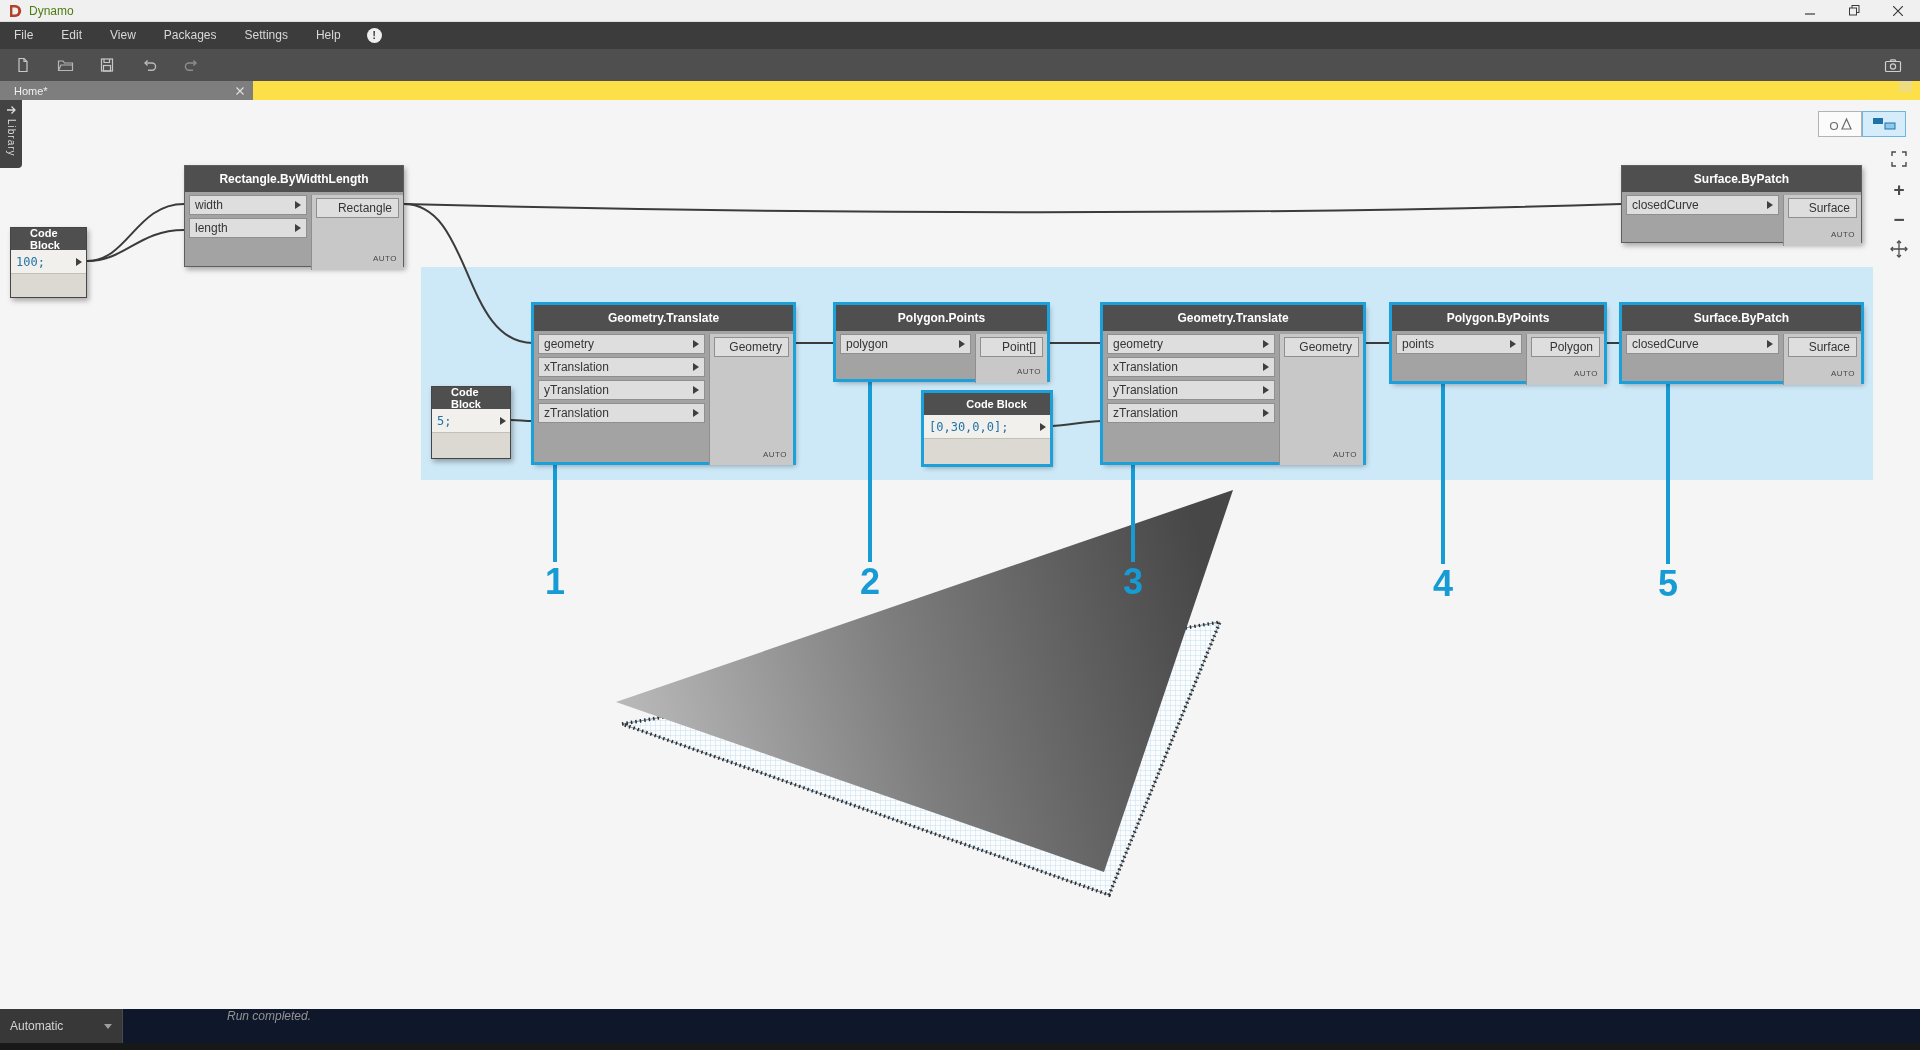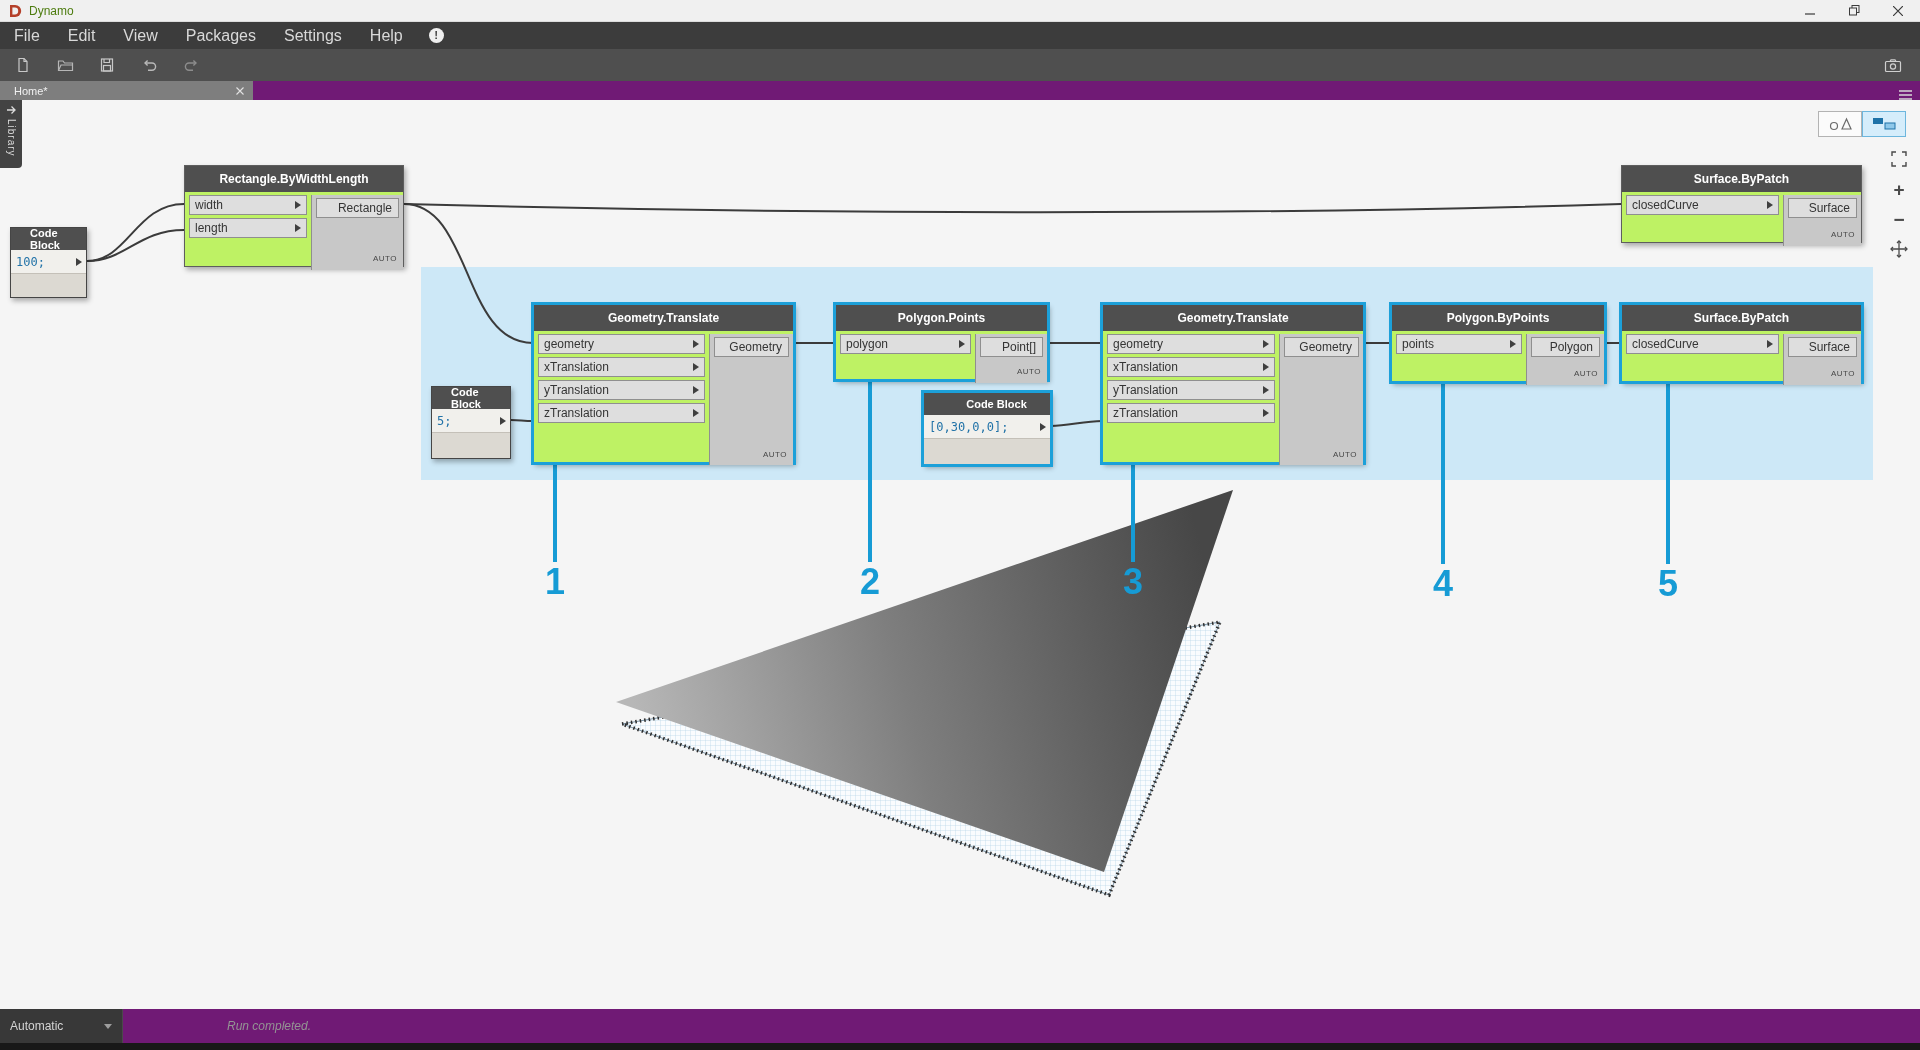--- a/index.html
+++ b/index.html
@@ -8,47 +8,47 @@
 
   
   .titlebar { height:22px; background:#f0f0f0; border-bottom:1px solid #dcdcdc; display:flex; align-items:center; }
   .app-logo { margin-left:8px; width:14px; height:14px; }
   .app-title { margin-left:7px; font-size:12px; color:#4d7c0f; }
   .win-controls { margin-left:auto; display:flex; height:22px; }
   .win-btn { width:44px; height:22px; display:flex; align-items:center; justify-content:center; }
 
   
   .menubar { height:27px; background:#3c3c3c; display:flex; align-items:center; }
-  .menu-item { padding:0 14px; font-size:16px; color:#d9d9d9; line-height:27px; }
+  .menu-item { padding:0 14px; font-size:12px; color:#d9d9d9; line-height:27px; }
   .notif-icon { margin-left:12px; width:15px; height:15px; border-radius:50%; background:#efefef;
                 color:#2d2d2d; font-size:10px; font-weight:bold; display:flex; align-items:center; justify-content:center; }
 
   
   .toolbar { height:32px; background:#4f4f4f; display:flex; align-items:center; gap:24px; padding-left:14px; }
   .tool-icon { width:18px; height:18px; display:flex; align-items:center; justify-content:center; }
   .toolbar-right { margin-left:auto; margin-right:18px; }
 
   
-  .tabbar { height:19px; background:#701a75; display:flex; align-items:flex-end; }
+  .tabbar { height:19px; background:#fde047; display:flex; align-items:flex-start; }
   .tab { width:253px; height:19px; background:#7e7e7e; color:#f1f1f1; font-size:11px;
          display:flex; align-items:center; justify-content:space-between; padding:0 9px 0 14px; }
   .tabbar-menu { margin-left:auto; margin-right:8px; }
 
   
   .canvas { position:relative; height:909px; background:#f5f5f5; overflow:hidden; }
   .selection-region { position:absolute; left:421px; top:167px; width:1452px; height:213px; background:#cde8f7; }
   .layer { position:absolute; left:0; top:0; }
 
   
   .library-tab { position:absolute; left:0; top:0; width:22px; height:68px; background:#434343;
                  border-radius:0 0 4px 0; display:flex; flex-direction:column; align-items:center; padding-top:5px; gap:4px; }
   .library-label { writing-mode:vertical-rl; font-size:10px; color:#dddddd; letter-spacing:1px; }
 
   
-  .node { position:absolute; background:#bef264; border:1px solid #5e5e5e; box-shadow:2px 3px 5px rgba(0,0,0,.3); }
+  .node { position:absolute; background:#a3a3a3; border:1px solid #5e5e5e; box-shadow:2px 3px 5px rgba(0,0,0,.3); }
   .node.selected, .codeblock.selected { border-color:#1ca0d9; outline:2px solid #1ca0d9; }
   .node-header { height:26px; background:#4f4f4f; color:#ffffff; font-size:12px; font-weight:bold;
                  display:flex; align-items:center; justify-content:center; }
   .node-body { position:relative; }
   .col-in { padding-top:0; }
   .col-out { position:absolute; top:0; right:0; bottom:0; background:#c8c8c8; border-left:1px solid #8f8f8f; }
   .port { height:20px; margin:3px 4px; display:flex; align-items:center; font-size:12px; color:#353535; }
   .port.in { background:#dedede; border:1px solid #8f8f8f; padding:0 5px; justify-content:space-between; }
   .port.out { background:#dedede; border:1px solid #8f8f8f; padding:0 6px; justify-content:flex-end; }
   .chev { width:0; height:0; border-left:6px solid #3f3f3f; border-top:4px solid transparent; border-bottom:4px solid transparent; }
@@ -67,21 +67,21 @@
 
   
   .view-toggles { position:absolute; top:11px; right:14px; display:flex; }
   .vt-btn { width:44px; height:26px; background:#fbfbfb; border:1px solid #b3b3b3; display:flex; align-items:center; justify-content:center; }
   .vt-btn.active { background:#d5edfb; border-color:#6db6dd; }
   .canvas-controls { position:absolute; right:6px; top:48px; width:30px; display:flex; flex-direction:column; align-items:center; gap:8px; }
   .cc-btn { width:22px; height:22px; display:flex; align-items:center; justify-content:center;
             color:#4a4a4a; font-size:19px; font-weight:bold; line-height:1; }
 
   
-  .statusbar { height:34px; background:#701a75; display:flex; align-items:center; }
+  .statusbar { height:34px; background:#0f172a; display:flex; }
   .run-mode { width:123px; height:34px; background:#383838; border-right:1px solid #4a4a4a;
               display:flex; align-items:center; justify-content:space-between; padding:0 10px; }
   .run-mode span { font-size:12px; color:#d4d4d4; }
   .dd-chev { width:0; height:0; border-top:5px solid #9d9d9d; border-left:4px solid transparent; border-right:4px solid transparent; }
   .run-status { margin-left:104px; font-size:12px; font-style:italic; color:#949494; }
   .bottom-strip { height:7px; background:#181818; }
 </style>
 </head>
 <body>
 

